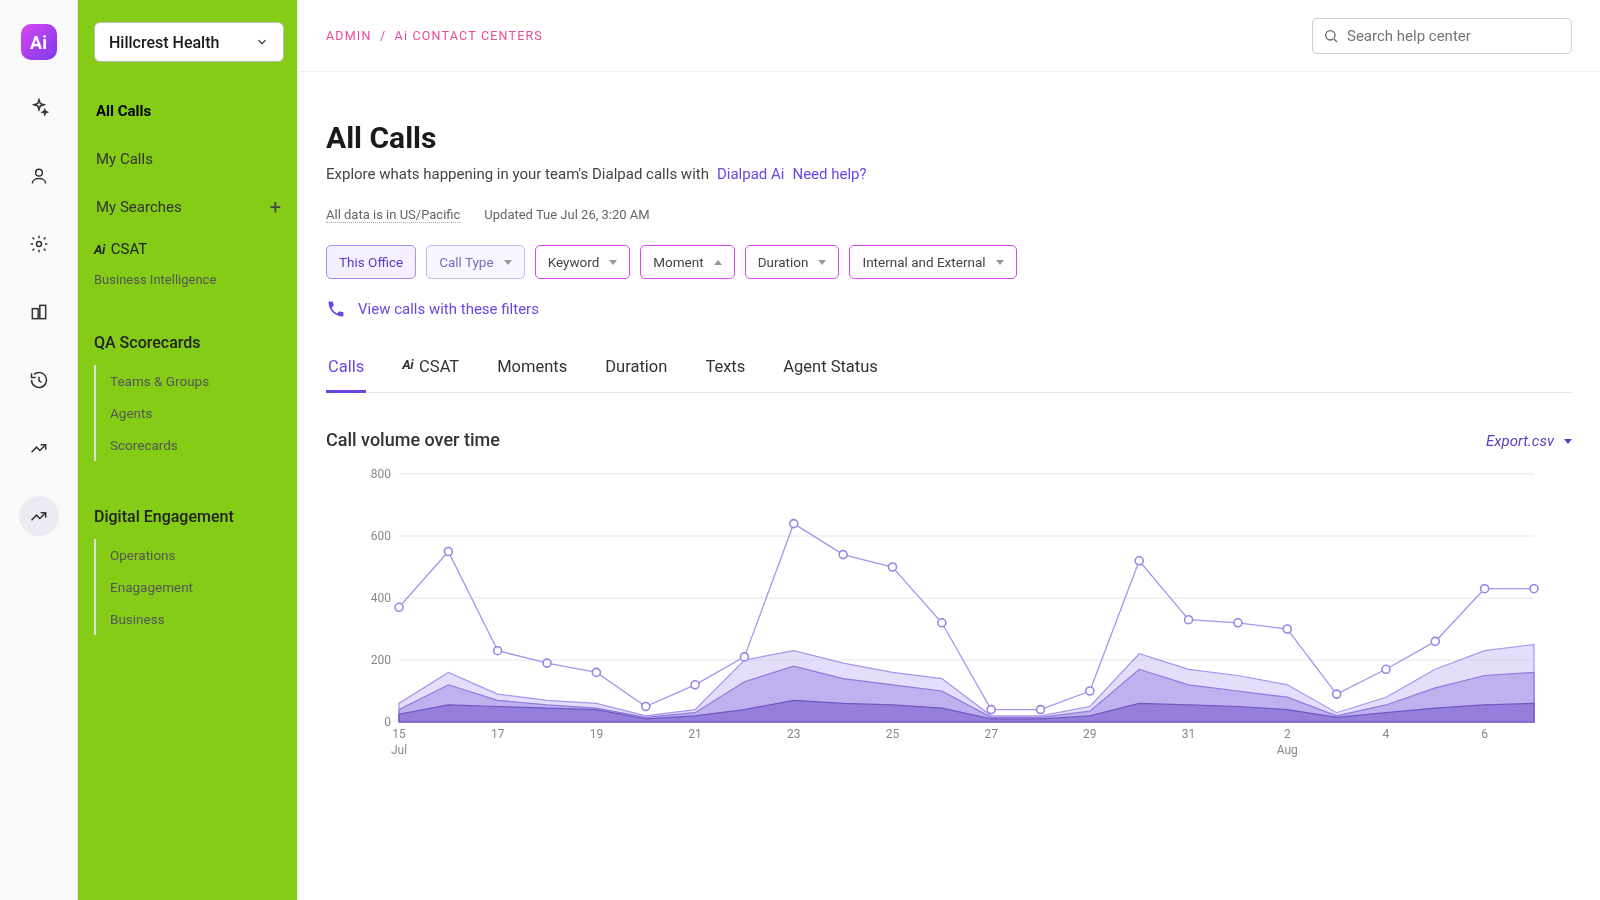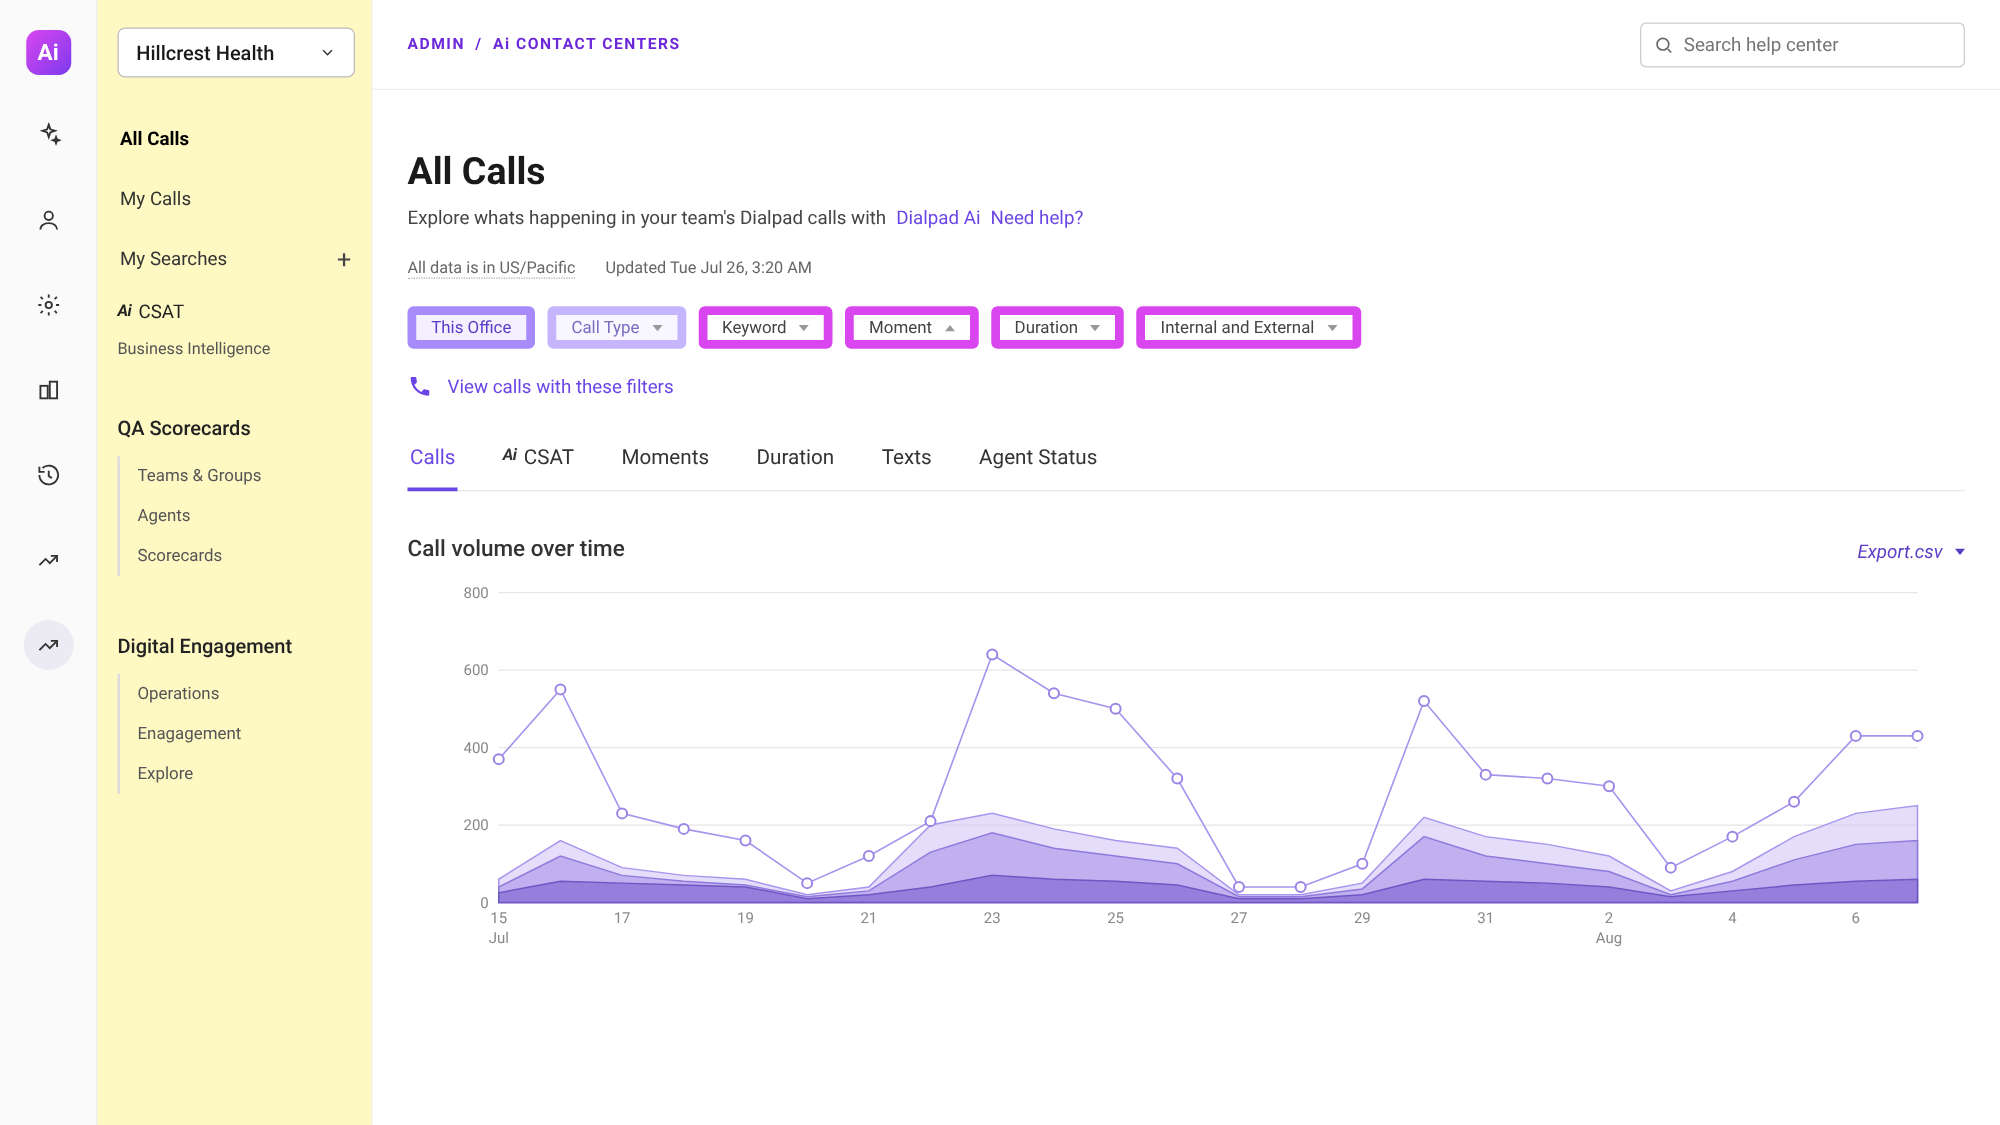--- a/index.html
+++ b/index.html
@@ -2,47 +2,47 @@
 <html><head>
 <meta charset="utf-8">
 <style>
 * { box-sizing: border-box; margin: 0; padding: 0; font-family: -apple-system, BlinkMacSystemFont, "Segoe UI", Roboto, Helvetica, Arial, sans-serif; }
 body { background: #fff; color: #1a1a1a; width: 1600px; height: 900px; overflow: hidden; display: flex; }
 .iconbar { width: 78px; background: #fafafa; border-right: 1px solid #e7e7e7; padding-top: 24px; display: flex; flex-direction: column; align-items: center; gap: 28px; }
 .logo { width: 36px; height: 36px; border-radius: 10px; background: linear-gradient(135deg,#d946ef,#7c3aed); display:flex; align-items:center; justify-content:center; color:#fff; font-weight:700; font-size:18px; }
 .iconbtn { width: 40px; height: 40px; border-radius: 50%; display:flex; align-items:center; justify-content:center; color:#444; cursor:pointer; }
 .iconbtn.active { background:#eceaf2; }
 .iconbtn svg { width:20px; height:20px; stroke:#333; fill:none; stroke-width:1.8; }
-.sidebar { width: 220px; background:#fef9c3; border-right:1px solid #eee; padding:22px 16px 0 16px; }
+.sidebar { width: 220px; background:#84cc16; border-right:1px solid #eee; padding:22px 16px 0 16px; }
 .org-select { width:190px; height:40px; border:1px solid #bbb; border-radius:6px; padding:0 14px; display:flex; align-items:center; justify-content:space-between; font-size:16px; font-weight:500; cursor:pointer; background:#fff; }
 .navgroup { margin-top: 34px; }
 .navitem { font-size:15px; padding:6px 2px; margin-bottom:18px; cursor:pointer; color:#333; }
 .navitem.bold { font-weight:700; color:#000; }
 .searchrow { display:flex; align-items:center; justify-content:space-between; margin-bottom:18px; }
 .plus { font-size:20px; color:#444; cursor:pointer; }
 .navheader-row { display:flex; align-items:center; gap:6px; margin-top:14px; font-size:15px; font-weight:400; color:#222; }
 .ai-badge { font-weight:700; font-style:italic; font-size:13px; letter-spacing:-0.5px; }
 .subhead { font-size:13px; color:#555; margin-top:14px; margin-bottom:10px; }
 .secthead { font-size:16px; font-weight:500; color:#222; margin-top:46px; margin-bottom:12px; }
 .treegroup { border-left:2px solid #ddd; padding-left:14px;margin-top:13px; }
 .treeitem { font-size:13.5px; color:#555; padding:8px 0; cursor:pointer; }
 .main { flex:1; display:flex; flex-direction:column; }
 .topbar { height:72px; border-bottom:1px solid #eee; display:flex; align-items:center; padding:0 28px; justify-content:space-between; }
 .crumbs { font-size:12.5px; letter-spacing:1.2px; color:#888; }
-.crumbs span { color:#6d28d9;font-weight:bold; }
+.crumbs span { color:#ec4899; }
 .searchbox { width:260px; height:36px; border:1px solid #ccc; border-radius:5px; display:flex; align-items:center; padding:0 10px; gap:8px; color:#888; }
 .searchbox input { border:none; outline:none; flex:1; font-size:15px; color:#444; background:transparent; }
 .content { padding: 48px 28px 0 28px; }
 h1 { font-size:30px; font-weight:700; margin-bottom:10px; }
 .subtitle { font-size:15px; color:#444; display:flex; gap:8px; flex-wrap:wrap; align-items:baseline; }
 .subtitle a { color:#6b46e5; text-decoration:none; }
 .metarow { display:flex; gap:24px; margin-top:24px; font-size:13px; color:#666; }
 .metarow .tz { border-bottom:1px dotted #aaa; }
 .filters { display:flex; gap:10px; margin-top:22px; }
-.chip { height:34px; border:7px solid #d946ef; border-radius:5px; padding:0 12px; display:flex; align-items:center; gap:10px; font-size:13.5px; color:#444; cursor:pointer; background:#fff;justify-content:center; }
+.chip { height:34px; border:1px solid #d946ef; border-radius:5px; padding:0 12px; display:flex; align-items:center; gap:10px; font-size:13.5px; color:#444; cursor:pointer; background:#fff;justify-content:center; }
 .chip.primary { border-color:#a78bfa; color:#5b3cc4; background:#f4f0ff; }
 .chip.ghost { border-color:#c4b5fd; color:#7c6bbf; background:#f8f6ff; }
 .caret { width:0;height:0;border-left:4.5px solid transparent;border-right:4.5px solid transparent;border-top:5px solid #999; }
 .caret.up { transform:rotate(180deg); }
 .viewcalls { display:flex; align-items:center; gap:12px; margin-top:20px; color:#6b46e5; font-size:15px; cursor:pointer; }
 .viewcalls svg { width:20px; height:20px; fill:#6b46e5; }
 .tabs { display:flex; gap:34px; margin-top:38px; border-bottom:1px solid #e5e5e5; }
 .tab { padding:0 2px 14px 2px; font-size:16.5px; color:#333; cursor:pointer; display:flex; align-items:flex-start; gap:6px; }
 .tab.active { color:#6b46e5; border-bottom:3px solid #6b46e5; margin-bottom:-1px; }
 .charthead { display:flex; justify-content:space-between; align-items:flex-end; margin-top:36px; }
@@ -131,21 +131,21 @@
     <div class="secthead">QA Scorecards</div>
     <div class="treegroup">
       <div class="treeitem">Teams &amp; Groups</div>
       <div class="treeitem">Agents</div>
       <div class="treeitem">Scorecards</div>
     </div>
     <div class="secthead">Digital Engagement</div>
     <div class="treegroup">
       <div class="treeitem">Operations</div>
       <div class="treeitem">Enagagement</div>
-      <div class="treeitem">Explore</div>
+      <div class="treeitem">Business</div>
     </div>
   </div>
 </div>
 
 <div class="main">
   <div class="topbar">
     <div class="crumbs">
       <span>ADMIN</span>
       <span style="margin:0 4px">/</span>
       <span>Ai CONTACT CENTERS</span>

